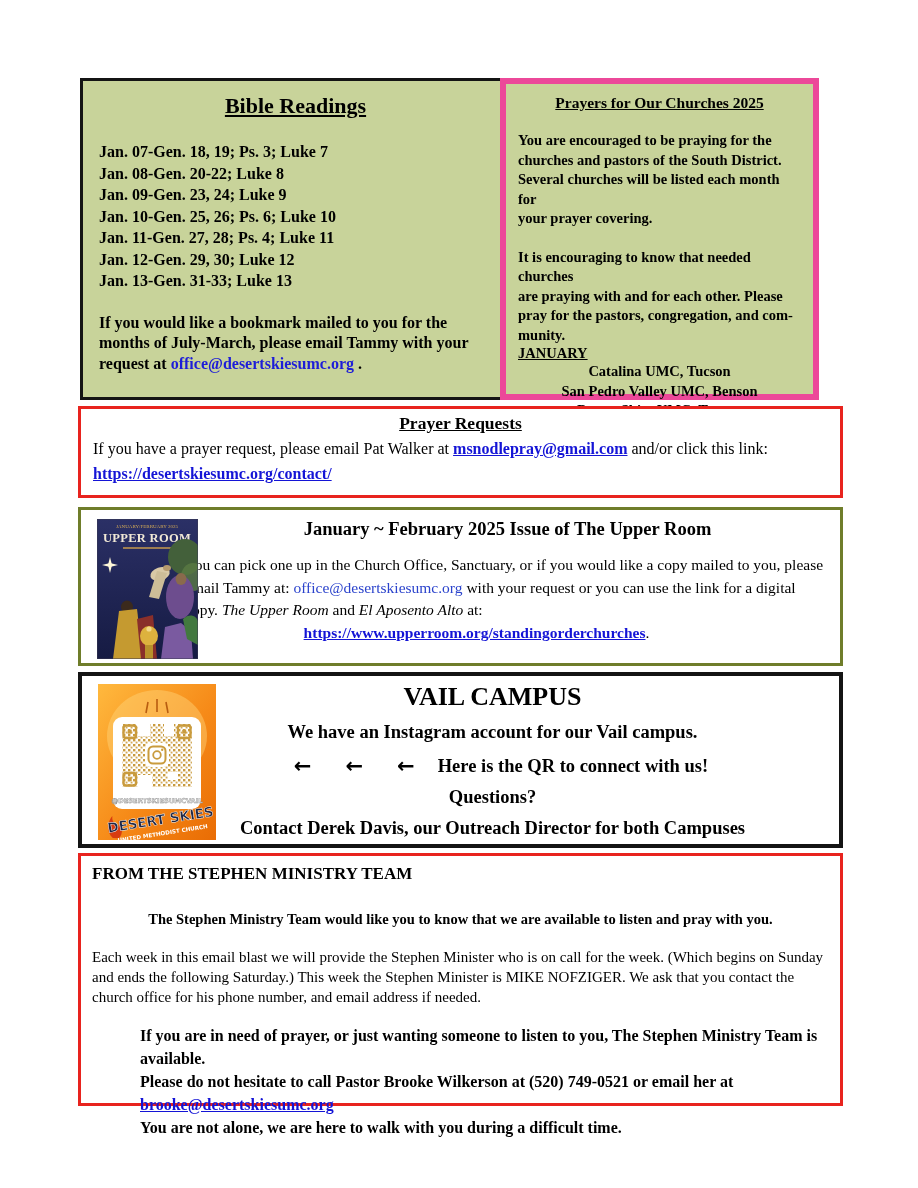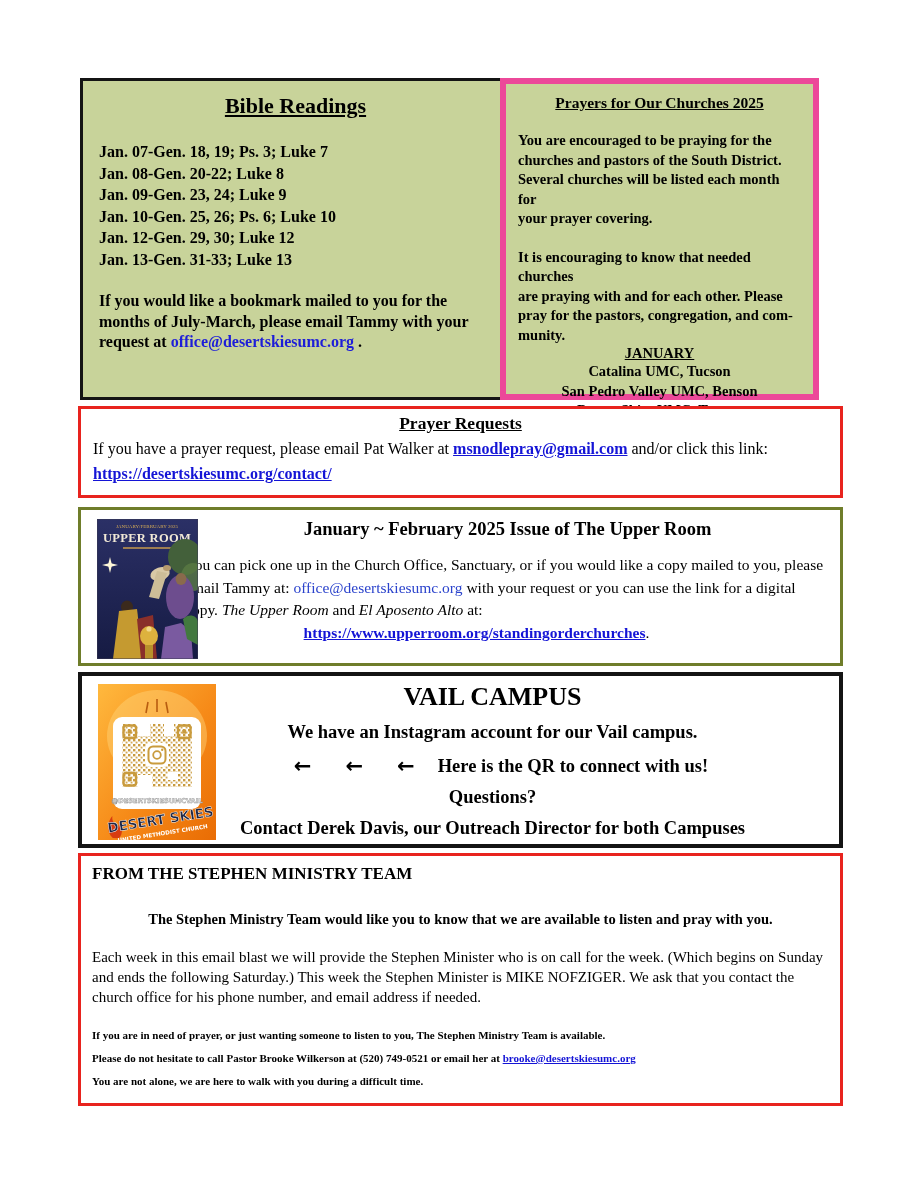--- a/index.html
+++ b/index.html
@@ -11,21 +11,21 @@
   .box{position:absolute;box-sizing:border-box;background:#fff;}
   
   #bible-box{left:80px;top:78px;width:431px;height:322px;background:#c8d39a;border:3px solid #141414;padding:8px 16px 0 16px;}
   #churches-box{left:500px;top:78px;width:319px;height:322px;background:#c8d39a;border:6px solid #ec4899;padding:6px 12px 0 12px;}
   .green-title{text-align:center;font-weight:bold;text-decoration:underline;}
   #bible-box .green-title{font-size:22px;margin-top:4px;}
   #churches-box .green-title{font-size:15.5px;margin-top:4px;}
   .readings{margin-top:22px;font-weight:bold;font-size:16px;line-height:21.5px;}
   .bible-note{margin-top:21px;font-weight:bold;font-size:16px;line-height:20.5px;}
   .churches-para{margin-top:19px;font-weight:bold;font-size:14.5px;line-height:19.5px;}
-  .month-heading{text-align:center;font-weight:bold;font-size:14.5px;text-decoration:underline;margin-top:0;}
+  .month-heading{font-weight:bold;font-size:14.5px;text-decoration:underline;margin-top:0;}
   .church-list{text-align:center;font-weight:bold;font-size:14.5px;line-height:19.5px;}
   
   #prayer-box{left:78px;top:406px;width:765px;height:92px;border:3px solid #e8231e;padding:4px 12px;}
   #prayer-box .box-title{text-align:center;font-weight:bold;font-size:17.5px;text-decoration:underline;}
   #prayer-box .body{font-size:16px;line-height:25px;margin-top:2px;}
   
   #upper-box{left:78px;top:507px;width:765px;height:159px;border:3px solid #6f7d2a;padding:0;}
   #upper-cover{position:absolute;left:16px;top:9px;width:101px;height:140px;}
   #upper-box .box-title{margin:9px 10px 0 104px;text-align:center;font-weight:bold;font-size:18.5px;}
   #upper-box .body{margin:14px 12px 0 104px;font-size:15.5px;line-height:22.5px;}
@@ -36,40 +36,41 @@
   #vail-text{margin-left:64px;text-align:center;font-weight:bold;}
   #vail-text .vail-title{font-size:26px;margin-top:6px;}
   #vail-text .vail-line{font-size:18.5px;margin-top:10px;}
   .arrow{font-family:"DejaVu Sans",sans-serif;font-size:21px;margin:0 17px;position:relative;top:1px;}
   .arrow-text{margin-left:6px;}
   
   #stephen-box{left:78px;top:853px;width:765px;height:253px;border:3px solid #e8231e;padding:8px 11px 0 11px;}
   #stephen-box .box-title{text-align:left;font-weight:bold;font-size:17px;}
   .stephen-intro{text-align:center;font-weight:bold;font-size:14.5px;margin-top:27px;}
   .stephen-para{font-size:15px;line-height:20px;margin-top:19px;}
-  .stephen-bold{font-size:11px;line-height:23px;font-weight:bold;margin-top:17px;}
+  .stephen-bold{font-size:16px;line-height:23px;font-weight:bold;margin-top:17px;margin-left:48px;}
   
   .link-bold{color:#1414d6;font-weight:bold;text-decoration:underline;cursor:pointer;}
   .link-plain-bold{color:#1d1dd8;font-weight:bold;text-decoration:none;cursor:pointer;}
   .link-plain{color:#2b43cc;text-decoration:none;cursor:pointer;}
   a{color:inherit;}
   i{font-style:italic;}
 </style>
 </head>
 <body>
 
 <div id="page">
 
   <div class="box" id="bible-box">
     <div class="green-title">Bible Readings</div>
     <div class="readings">
         <div>Jan. 07-Gen. 18, 19; Ps. 3; Luke 7</div>
         <div>Jan. 08-Gen. 20-22; Luke 8</div>
         <div>Jan. 09-Gen. 23, 24; Luke 9</div>
         <div>Jan. 10-Gen. 25, 26; Ps. 6; Luke 10</div>
+        <div>Jan. 11-Gen. 27, 28; Ps. 4; Luke 11</div>
         <div>Jan. 12-Gen. 29, 30; Luke 12</div>
         <div>Jan. 13-Gen. 31-33; Luke 13</div>
       </div>
     <div class="bible-note">
       <span>If you would like a bookmark mailed to you for the months of July-March, please email Tammy with your request at </span><span class="link-plain-bold">office@desertskiesumc.org</span><span> .</span>
     </div>
   </div>
 
   <div class="box" id="churches-box">
     <div class="green-title">Prayers for Our Churches 2025</div>

